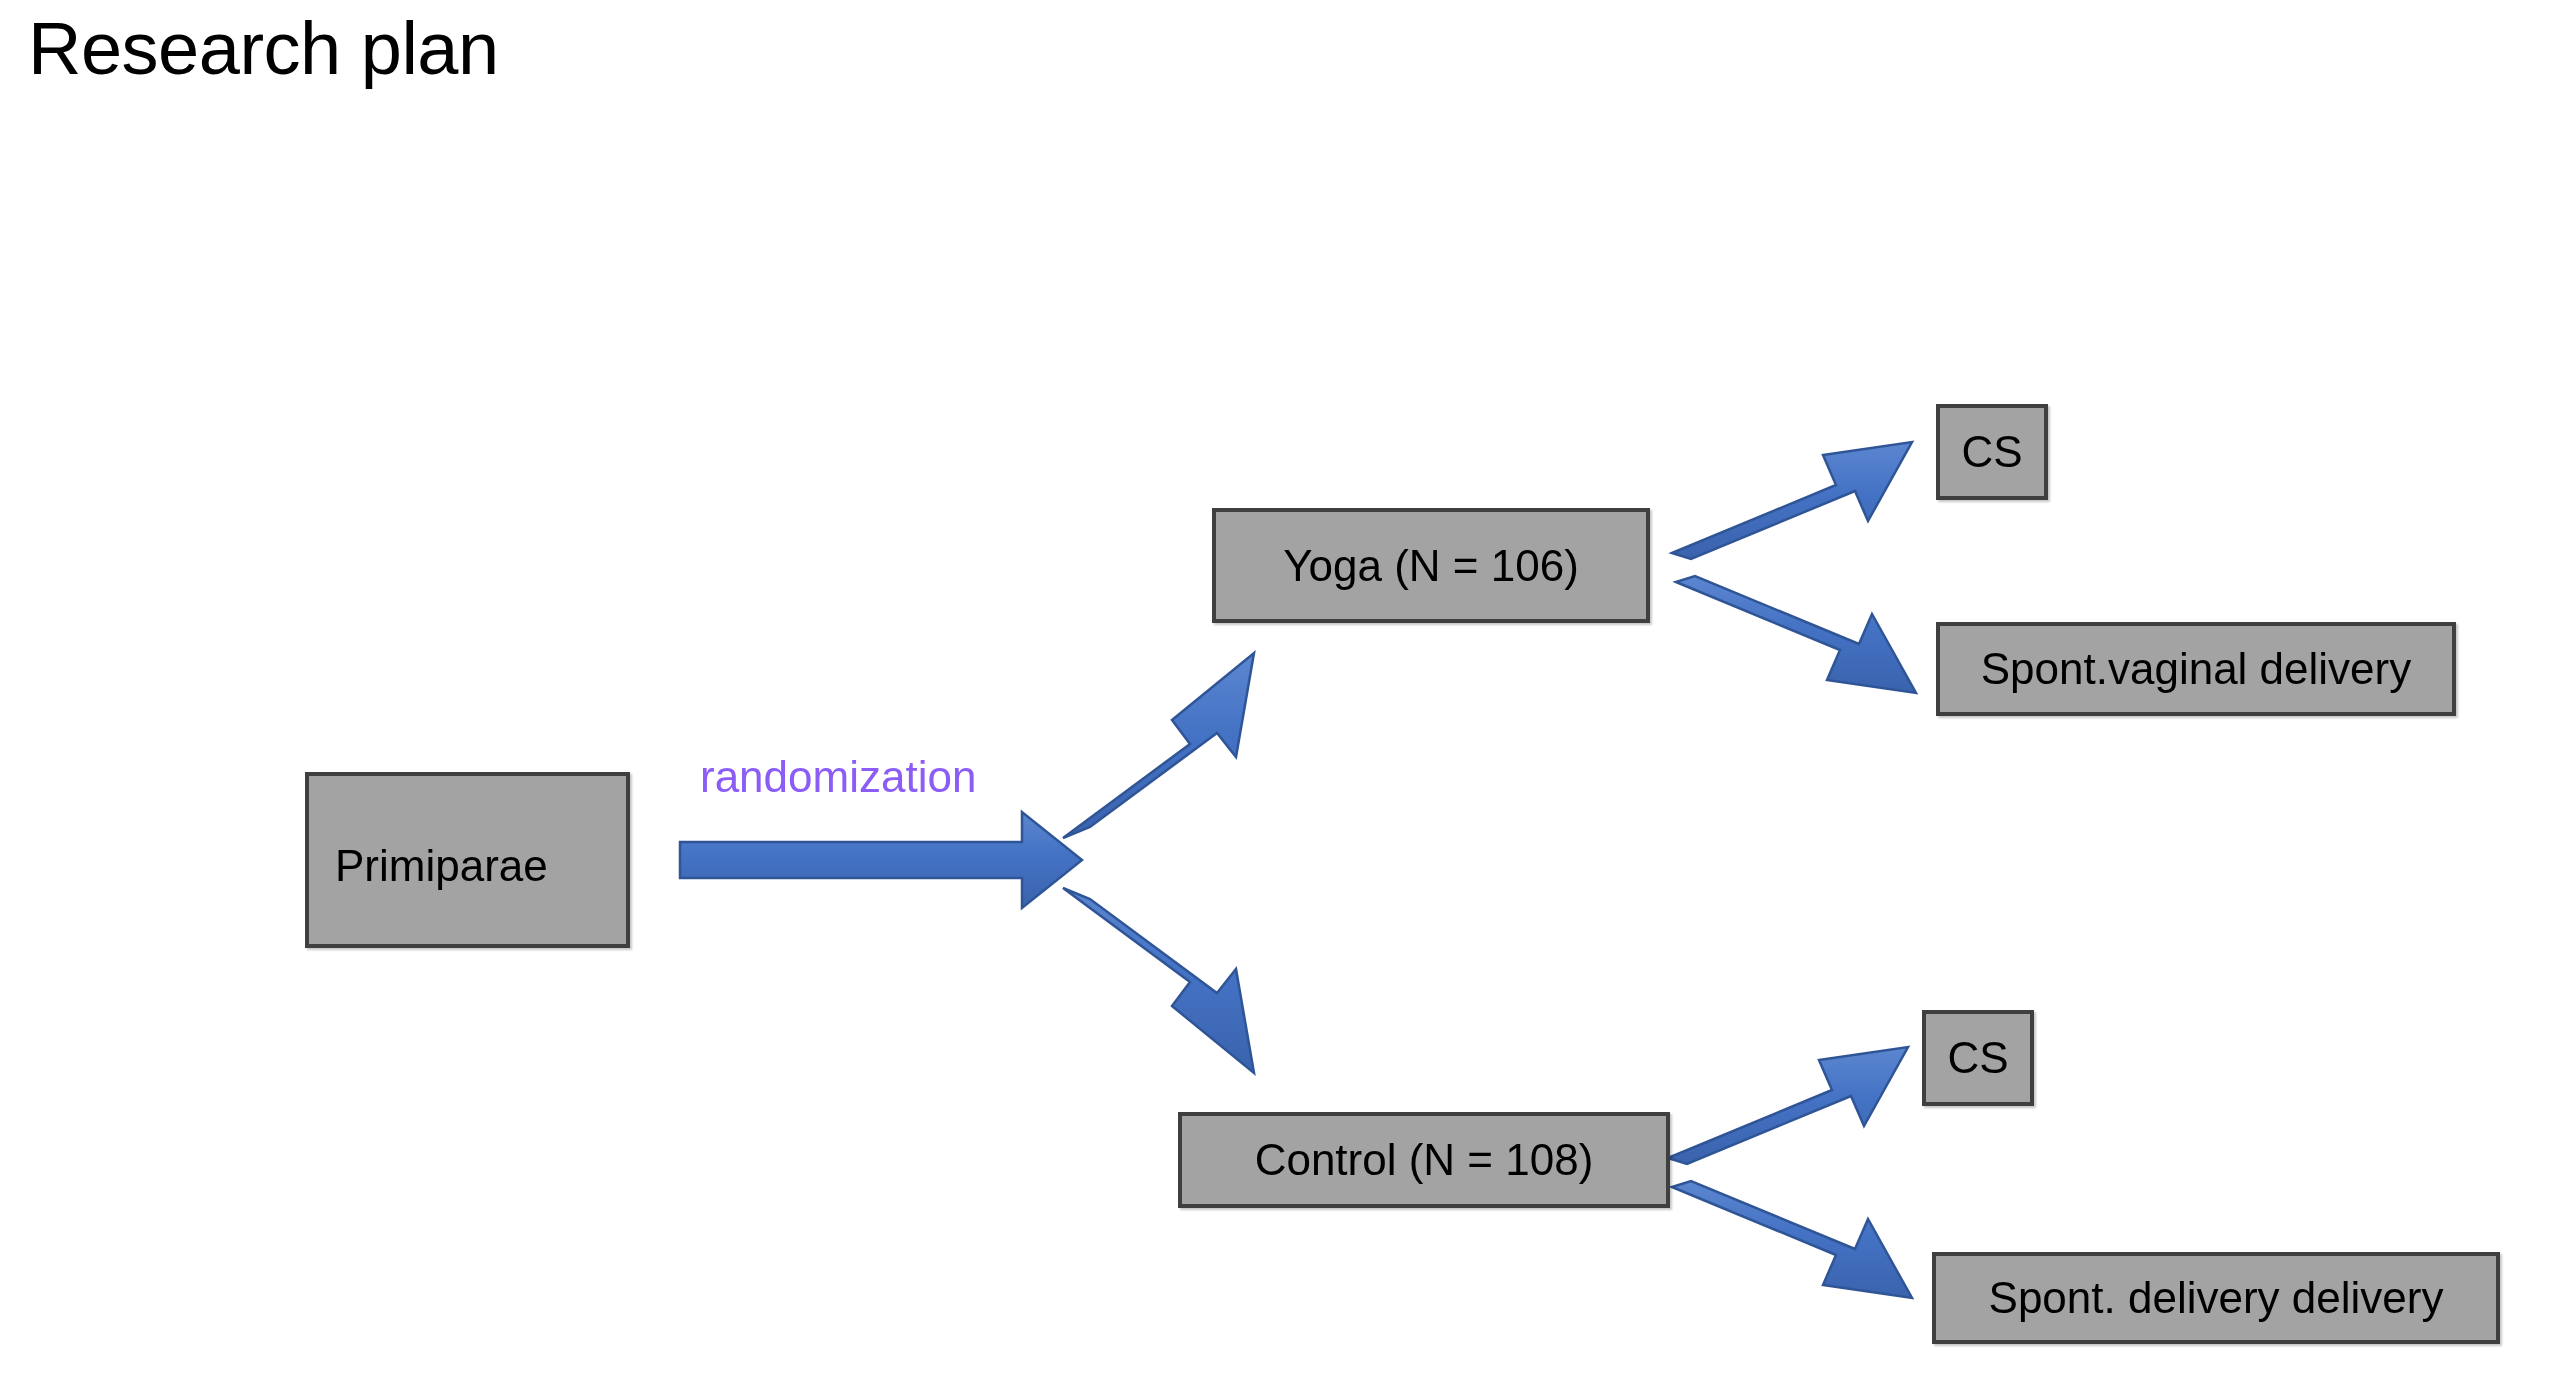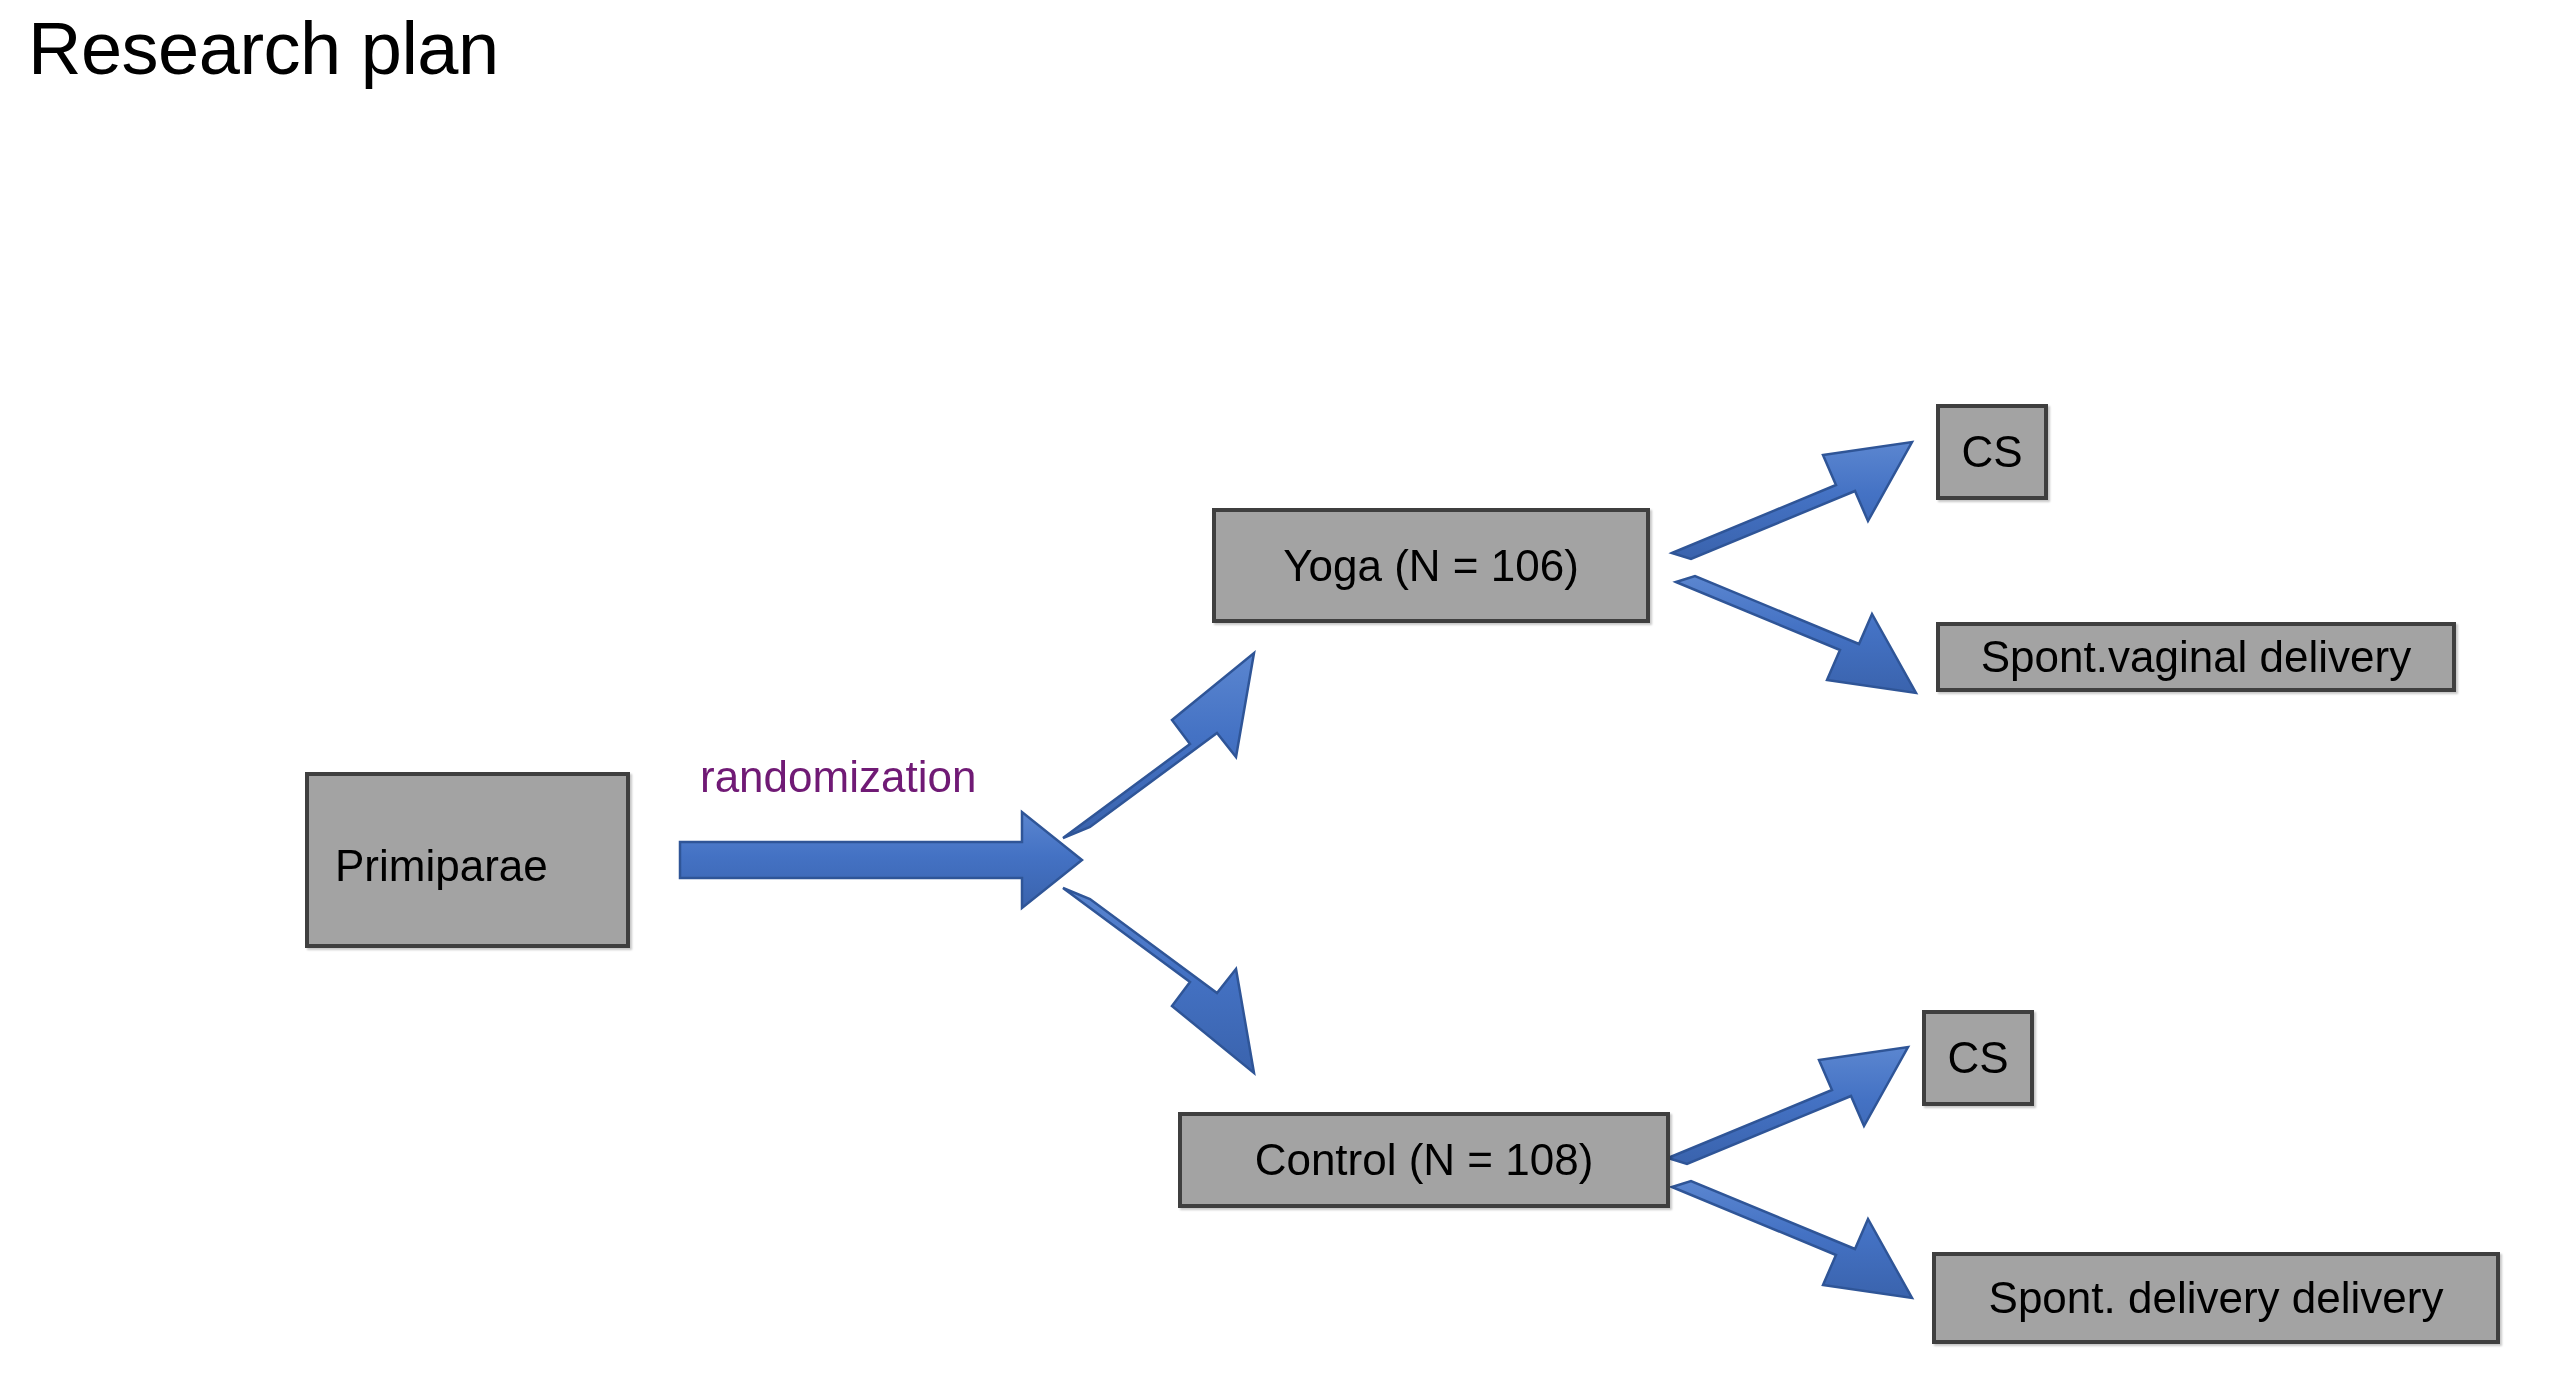--- a/index.html
+++ b/index.html
@@ -56,21 +56,21 @@
   .node-box.multiline .line {
     text-align: left;
     padding-left: 26px;
     box-sizing: border-box;
   }
   #edge-label-randomization {
     position: absolute;
     left: 700px;
     top: 752px;
     font-size: 44px;
-    color: #701a75;
+    color: #8b5cf6;
     white-space: nowrap;
   }
   #arrow-layer {
     position: absolute;
     left: 0;
     top: 0;
     width: 2575px;
     height: 1373px;
     pointer-events: none;
   }
@@ -125,19 +125,19 @@
   <div class="node-box multiline" style="left:305px; top:772px; width:325px; height:176px;">
     <span class="line">Primiparae</span>
   </div>
 
   <div class="node-box" style="left:1212px; top:508px; width:438px; height:115px;">Yoga (N = 106)</div>
 
   <div class="node-box" style="left:1178px; top:1112px; width:492px; height:96px;">Control (N = 108)</div>
 
   <div class="node-box" style="left:1936px; top:404px; width:112px; height:96px;">CS</div>
 
-  <div class="node-box" style="left:1936px; top:622px; width:520px; height:70px;">Spont.vaginal delivery</div>
+  <div class="node-box" style="left:1936px; top:622px; width:520px; height:94px;">Spont.vaginal delivery</div>
 
   <div class="node-box" style="left:1922px; top:1010px; width:112px; height:96px;">CS</div>
 
   <div class="node-box" style="left:1932px; top:1252px; width:568px; height:92px;">Spont. delivery delivery</div>
 
 </div>
 
 </body></html>

